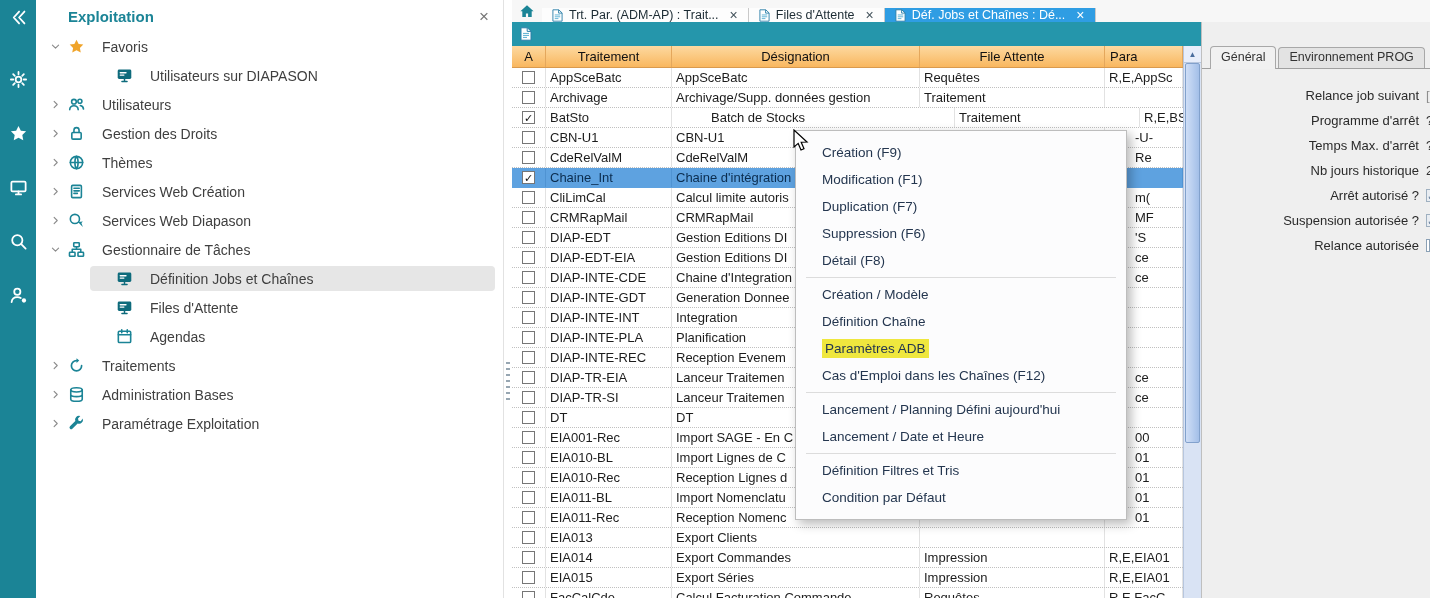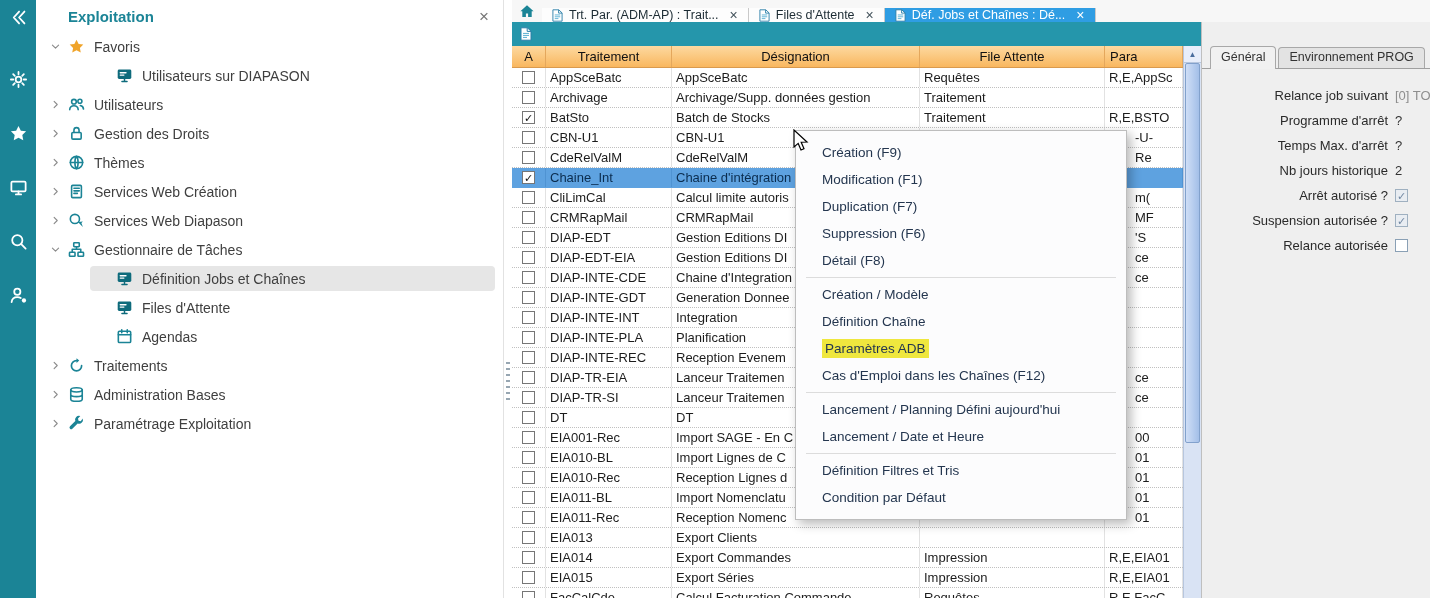--- a/index.html
+++ b/index.html
@@ -22,21 +22,21 @@
   .tree-row.lvl1{padding-left:80px;}
   .tree-row.selected::before{content:"";position:absolute;left:54px;right:8px;top:2px;bottom:2px;
         background:var(--sidebar-select,#e6e6e6);border-radius:4px;}
   .tree-row>*{position:relative;z-index:1;}
   .chev{width:18px;color:#8a8a8a;display:flex;align-items:center;}
   .chev svg{width:11px;height:11px;}
   .tico{width:24px;display:flex;align-items:center;color:var(--teal,#1b8496);}
   .tico svg{width:17px;height:17px;}
   .tico.star{color:#f0a42a;}
   .tico.console{color:#0e6b7c;}
-  .tlabel{margin-left:2px;text-align:center;}
+  .tlabel{margin-left:10px;text-align:center;}
 
   
   .splitter{position:absolute;left:504px;top:0;width:8px;height:100%;background:#fff;}
   .grip{position:absolute;top:362px;left:2px;width:4px;height:38px;
         background:repeating-linear-gradient(#97a6b2 0 2px,transparent 2px 6px);}
 
   
   .main{position:absolute;left:512px;top:0;right:0;height:100%;}
   .tabbar{height:22px;background:#f7f7f7;display:flex;align-items:stretch;}
   .home{width:30px;display:flex;align-items:center;justify-content:center;color:var(--teal,#1b8496);}
@@ -83,21 +83,21 @@
          background:linear-gradient(90deg,#cfdef6,var(--scrollbar,#a3bfe8));border:1px solid #82a1cc;box-sizing:border-box;}
 
   
   .rpanel{width:229px;background:#efefef;border-left:1px solid #bfbfbf;padding-top:24px;
           box-sizing:border-box;font-size:13px;overflow:hidden;}
   .rp-tabs{display:flex;align-items:flex-end;height:22px;padding-left:8px;border-bottom:1px solid #9f9f9f;}
   .rp-tab{padding:2px 10px 3px;font-size:12.5px;color:#333;background:#e3e3e3;border:1px solid #a8a8a8;
           border-bottom:none;border-radius:4px 4px 0 0;margin-right:2px;white-space:nowrap;height:15px;line-height:14px;}
   .rp-tab.active{background:#f1f1f1;position:relative;top:1px;height:17px;line-height:16px;}
   .rp-body{padding-top:14px;}
-  .fld{display:flex;align-items:center;height:25px;}
+  .fld{display:flex;align-items:center;height:25px;margin-left:31px;}
   .flabel{width:186px;text-align:right;padding-right:7px;color:#2a2a2a;white-space:nowrap;flex-shrink:0;}
   .fval{color:#333;white-space:nowrap;}
   .fval.muted{color:#8e8e8e;}
   .rcb{width:13px;height:13px;border:1px solid #8aa0b5;background:#fff;font-size:11px;line-height:12px;
        text-align:center;color:#7288a3;display:inline-block;box-sizing:border-box;}
   .rcb.dis{background:#e9edf2;border-color:#9fb0c0;}
 
   
   .menu{position:absolute;left:795px;top:130px;width:332px;background:#fcfcfd;border:1px solid #bdbdbd;
         box-shadow:4px 4px 10px rgba(0,0,0,.28);padding:8px 0;z-index:40;box-sizing:border-box;}
@@ -425,21 +425,21 @@
                   <div class="td" style="width: 126px;">Archivage</div>
                   <div class="td" style="width: 248px;">Archivage/Supp. données gestion</div>
                   <div class="td" style="width: 185px;">Traitement</div>
                   <div class="td" style="width: 78px;"></div>
                 </div>
                 <div class="tr">
                   <div class="td a" style="width: 34px;">
                     <span class="cb on">✓</span>
                   </div>
                   <div class="td" style="width: 126px;">BatSto</div>
-                  <div class="td" style="width: 248px;">Batch de Stocks</div>
+                  <div class="td" style="width: 248px; margin-left: 35px;">Batch de Stocks</div>
                   <div class="td" style="width: 185px;">Traitement</div>
                   <div class="td" style="width: 78px;">R,E,BSTO</div>
                 </div>
                 <div class="tr">
                   <div class="td a" style="width: 34px;">
                     <span class="cb"></span>
                   </div>
                   <div class="td" style="width: 126px;">CBN-U1</div>
                   <div class="td" style="width: 248px;">CBN-U1</div>
                   <div class="td" style="width: 185px;"></div>

